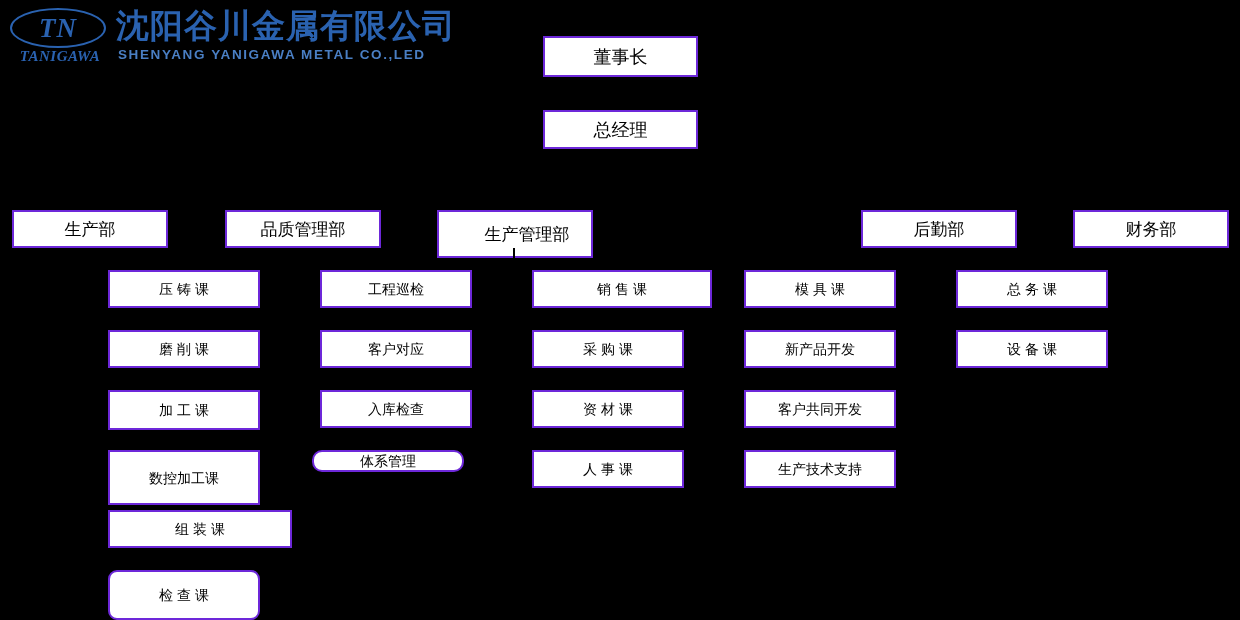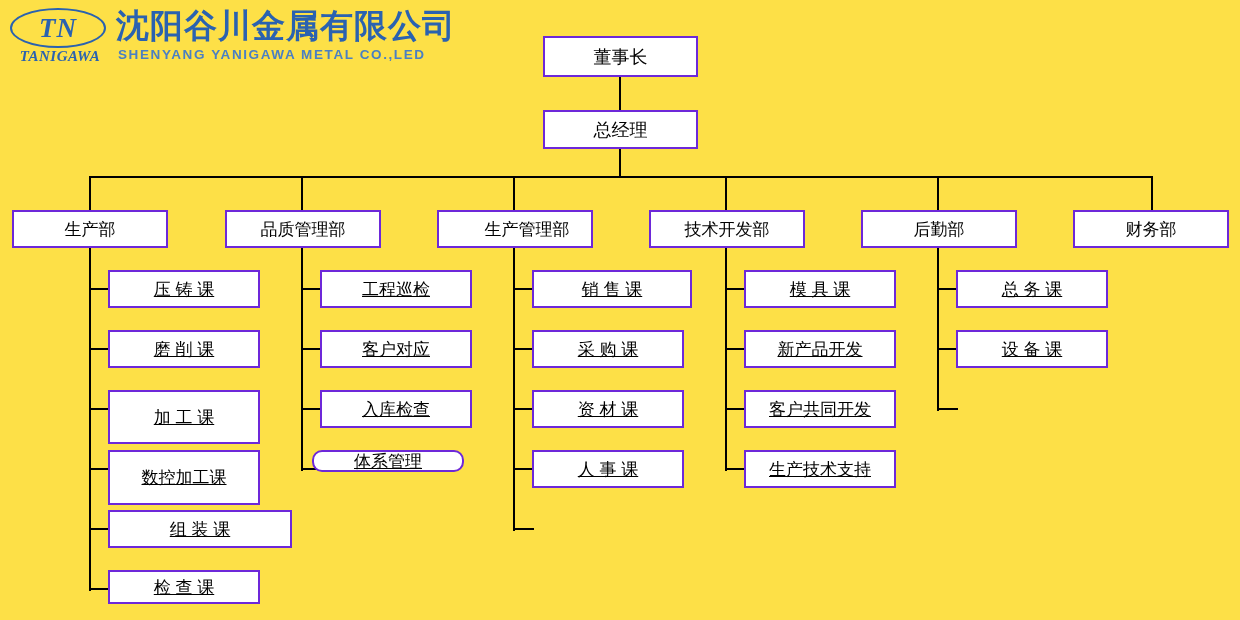--- a/index.html
+++ b/index.html
@@ -8,21 +8,21 @@
     padding: 0;
     background: #ffffff;
   }
   body {
     font-family: "Liberation Sans", "DejaVu Sans", sans-serif;
   }
   #page {
     position: relative;
     width: 1240px;
     height: 620px;
-    background: #fde047;
+    background: #000000;
     overflow: hidden;
   }
 
   
   #logo-area {
     position: absolute;
     left: 8px;
     top: 6px;
     width: 430px;
     height: 70px;
@@ -104,21 +104,21 @@
     display: flex;
     align-items: center;
     justify-content: center;
     color: #000000;
     font-size: 17px;
     line-height: 1;
     white-space: nowrap;
   }
   .node.top     { font-size: 18px; }
   .node.dept    { font-size: 17px; }
-  .node.unit    { font-size: 17px; text-decoration: underline; }
+  .node.unit    { font-size: 14px; }
   .node-label   { display: block; }
 
   .vline {
     position: absolute;
     width: 2px;
     background: #000000;
   }
   .hline {
     position: absolute;
     height: 2px;
@@ -160,25 +160,22 @@
   <div class="vline" style="left:725px;  top:176px; height:34px;"></div>
   <div class="vline" style="left:937px;  top:176px; height:34px;"></div>
   <div class="vline" style="left:1151px; top:176px; height:34px;"></div>
 
   <div class="node dept" style="left:12px;   top:210px; width:156px; height:38px;">
     <span class="node-label">生产部</span>
   </div>
   <div class="node dept" style="left:225px;  top:210px; width:156px; height:38px;">
     <span class="node-label">品质管理部</span>
   </div>
-  <div class="node dept" style="left:437px;  top:210px; width:156px; height:38px;padding-left:24px;">
+  <div class="node dept" style="left:437px;  top:210px; width:156px; height:48px;padding-left:24px;">
     <span class="node-label">生产管理部</span>
-  </div>
-  <div class="node dept" style="left:649px;  top:210px; width:156px; height:38px;">
-    <span class="node-label">技术开发部</span>
   </div>
   <div class="node dept" style="left:861px;  top:210px; width:156px; height:38px;">
     <span class="node-label">后勤部</span>
   </div>
   <div class="node dept" style="left:1073px; top:210px; width:156px; height:38px;">
     <span class="node-label">财务部</span>
   </div>
 
   <div class="vline" style="left:89px; top:248px; height:343px;"></div>
   <div class="hline" style="left:89px; top:288px; width:21px;"></div>
@@ -187,30 +184,30 @@
   <div class="hline" style="left:89px; top:468px; width:21px;"></div>
   <div class="hline" style="left:89px; top:528px; width:21px;"></div>
   <div class="hline" style="left:89px; top:588px; width:21px;"></div>
 
   <div class="node unit" style="left:108px; top:270px; width:152px; height:38px;">
     <span class="node-label">压 铸 课</span>
   </div>
   <div class="node unit" style="left:108px; top:330px; width:152px; height:38px;">
     <span class="node-label">磨 削 课</span>
   </div>
-  <div class="node unit" style="left:108px; top:390px; width:152px; height:54px;">
+  <div class="node unit" style="left:108px; top:390px; width:152px; height:40px;">
     <span class="node-label">加 工 课</span>
   </div>
   <div class="node unit" style="left:108px; top:450px; width:152px; height:55px;">
     <span class="node-label">数控加工课</span>
   </div>
   <div class="node unit" style="left:108px; top:510px; width:184px; height:38px;">
     <span class="node-label">组 装 课</span>
   </div>
-  <div class="node unit" style="left:108px; top:570px; width:152px; height:34px;">
+  <div class="node unit" style="left:108px; top:570px; width:152px; height:50px;border-radius:9px;">
     <span class="node-label">检 查 课</span>
   </div>
 
   <div class="vline" style="left:301px; top:248px; height:223px;"></div>
   <div class="hline" style="left:301px; top:288px; width:21px;"></div>
   <div class="hline" style="left:301px; top:348px; width:21px;"></div>
   <div class="hline" style="left:301px; top:408px; width:21px;"></div>
   <div class="hline" style="left:301px; top:468px; width:21px;"></div>
 
   <div class="node unit" style="left:320px; top:270px; width:152px; height:38px;">
@@ -226,21 +223,21 @@
     <span class="node-label">体系管理</span>
   </div>
 
   <div class="vline" style="left:513px; top:248px; height:283px;"></div>
   <div class="hline" style="left:513px; top:288px; width:21px;"></div>
   <div class="hline" style="left:513px; top:348px; width:21px;"></div>
   <div class="hline" style="left:513px; top:408px; width:21px;"></div>
   <div class="hline" style="left:513px; top:468px; width:21px;"></div>
   <div class="hline" style="left:513px; top:528px; width:21px;"></div>
 
-  <div class="node unit" style="left:532px; top:270px; width:160px; height:38px;">
+  <div class="node unit" style="left:532px; top:270px; width:180px; height:38px;">
     <span class="node-label">销 售 课</span>
   </div>
   <div class="node unit" style="left:532px; top:330px; width:152px; height:38px;">
     <span class="node-label">采 购 课</span>
   </div>
   <div class="node unit" style="left:532px; top:390px; width:152px; height:38px;">
     <span class="node-label">资 材 课</span>
   </div>
   <div class="node unit" style="left:532px; top:450px; width:152px; height:38px;">
     <span class="node-label">人 事 课</span>

